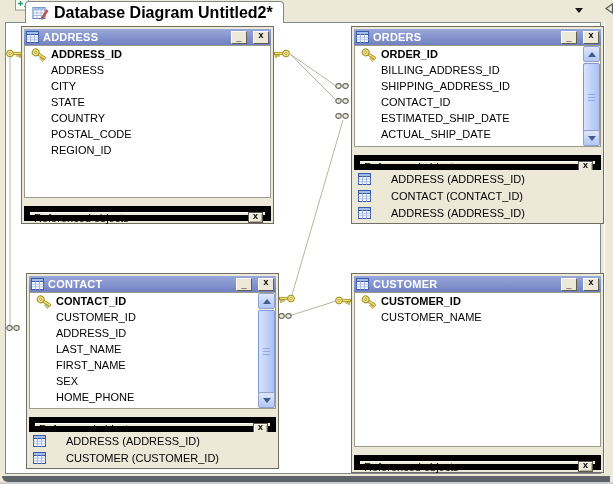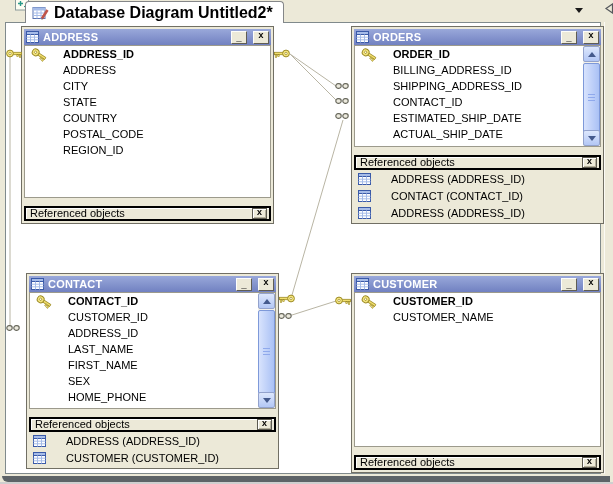--- a/index.html
+++ b/index.html
@@ -38,27 +38,27 @@
     display:flex; align-items:center; gap:4px; padding:0 2px; }
   .win-title .title-text { flex:1; color:#fff; font-weight:bold; font-size:11px; letter-spacing:.2px; }
   .win-btn { width:16px; height:13px; background:#ece9d8; color:#000;
     border:1px solid; border-color:#fdfdfb #5f5d54 #5f5d54 #fdfdfb;
     font-weight:bold; font-size:9px; line-height:9px; text-align:center; margin-left:2px;
     font-family:"Liberation Mono", monospace; }
   .btn-min { line-height:14px; }
   .win-body { flex:1 1 auto; background:#fff; border:1px solid #9c9a8c; overflow:hidden; position:relative; }
   .frow { height:16px; display:flex; align-items:center; padding-left:6px; white-space:nowrap; }
   .frow .icon-cell { width:18px; flex:0 0 18px; display:flex; align-items:center; }
-  .frow .fname { margin-left:14px; }
+  .frow .fname { margin-left:2px; }
   .frow.pk .fname { font-weight:bold; }
   .pk-key { transform:rotate(33deg); }
 
   .ref-bar { margin-top:8px; height:15px; flex:0 0 15px; background:#ece9d8;
-    border:2px solid #000000; box-shadow:inset 1px 1px 0 #fff;
-    display:flex; align-items:flex-end; padding:0 2px 0 4px; }
+    border:6px solid #000000; box-shadow:inset 1px 1px 0 #fff;
+    display:flex; align-items:flex-start; padding:0 2px 0 4px; }
   .ref-bar .ref-label { flex:1; }
   .ref-x { width:15px; height:11px; background:#ece9d8; border:1px solid #5c5a50;
     box-shadow:inset 1px 1px 0 #fff, inset -1px -1px 0 #b4b09c;
     font-weight:bold; font-size:9px; line-height:9px; text-align:center;
     font-family:"Liberation Mono", monospace; }
   .ref-item { height:17px; flex:0 0 17px; display:flex; align-items:center; gap:20px; padding-left:4px;
     background:#ece9d8; white-space:nowrap; }
 
   
   .scroll { position:absolute; right:0; top:0; bottom:0; width:17px; background:#f2f0e9; }

